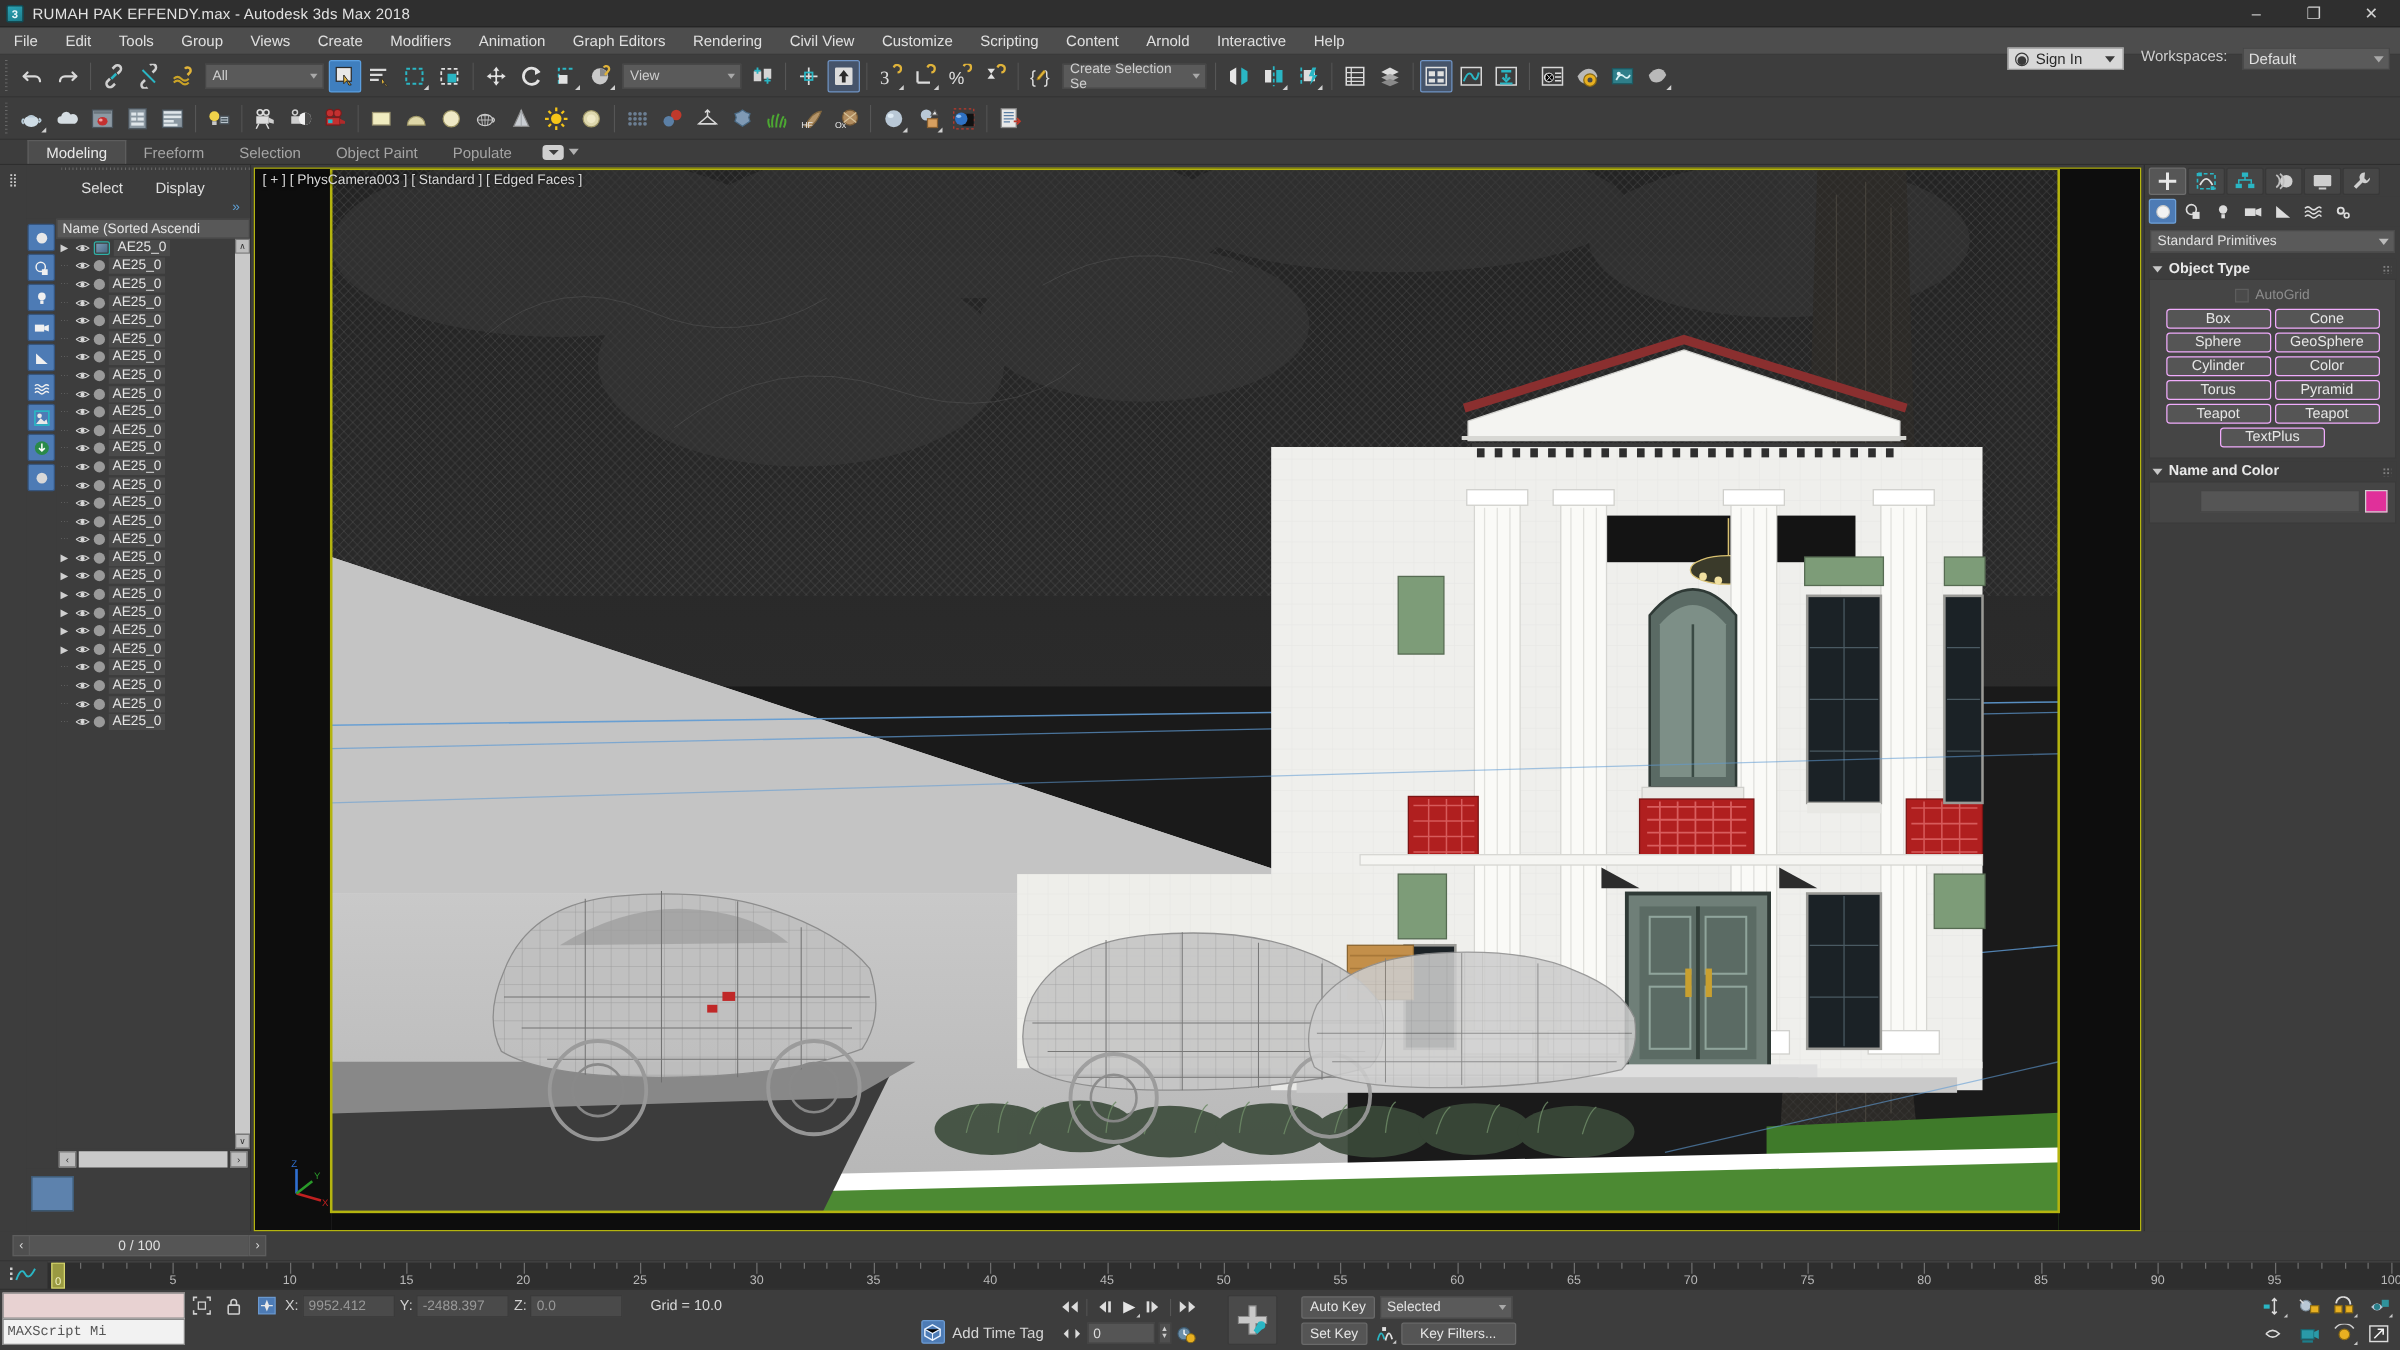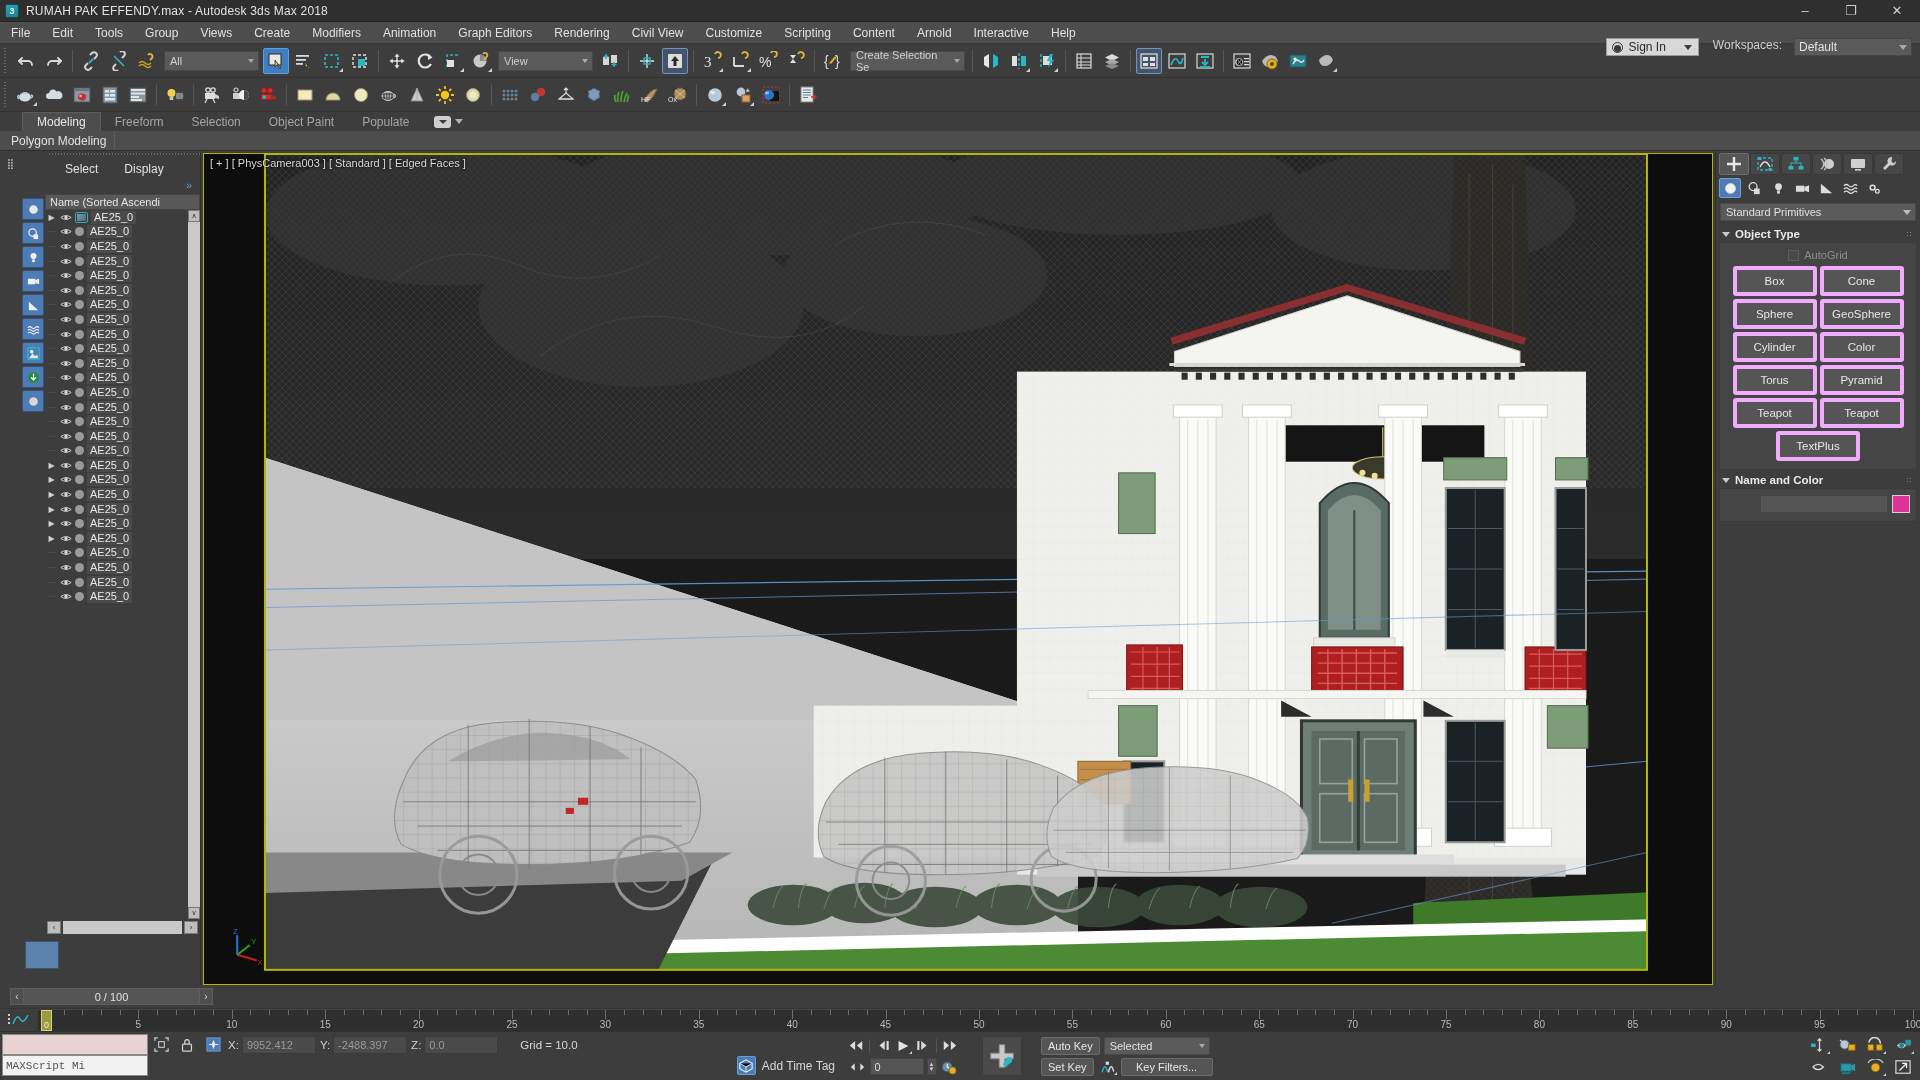--- a/index.html
+++ b/index.html
@@ -140,21 +140,21 @@
   .cp-combo .tri{position:absolute;right:4px;width:0;height:0;border-left:4px solid transparent;border-right:4px solid transparent;border-top:5px solid #bbb}
   .rollout{margin:2px 3px 0 3px;background:#3d3d3d}
   .roll-head{height:16px;display:flex;align-items:center;gap:5px;font-size:11.5px;font-weight:bold;color:#e9e9e9;padding-left:3px;position:relative}
   .roll-head .tri{width:0;height:0;border-left:4px solid transparent;border-right:4px solid transparent;border-top:5px solid #c8c8c8}
   .roll-grip{position:absolute;right:4px;width:7px;height:7px;background:
       radial-gradient(#8f8f8f 40%,transparent 41%) 0 0/3px 3px;opacity:.8}
   .roll-body{background:#454545;border:1px solid #3a3a3a;padding:6px 4px 8px;}
   .autogrid{display:flex;align-items:center;justify-content:center;gap:5px;font-size:11px;color:#8d8d8d;margin-bottom:5px}
   .chk{width:11px;height:11px;background:#4a4a4a;border:1px solid #5d5d5d}
   .btngrid{display:flex;flex-wrap:wrap;gap:3px;justify-content:center}
-  .objbtn{width:84px;height:30px;background:#555;border:4px solid #f0abfc;border-radius:3px;display:flex;align-items:center;justify-content:center;font-size:11.5px;color:#e6e6e6}
+  .objbtn{width:84px;height:16px;background:#555;border:1px solid #f0abfc;border-radius:3px;display:flex;align-items:center;justify-content:center;font-size:11.5px;color:#e6e6e6}
   .ncrow{display:flex;align-items:center;justify-content:flex-end;gap:4px;padding:4px 6px 2px}
   .ncfield{width:128px;height:18px;background:#555;border:1px solid #444}
   .ncswatch{width:18px;height:18px;background:#e0309a;border:1px solid #cfcfcf}
 
   
   .timeslider{height:23px;background:#3d3d3d;display:flex;align-items:center;flex:none;padding-left:10px}
   .ts-box{display:flex;align-items:center;height:17px}
   .ts-arrow{width:14px;height:17px;background:#4f4f4f;border:1px solid #5d5d5d;display:flex;align-items:center;justify-content:center;font-size:10px;color:#d8d8d8}
   .ts-val{width:175px;height:17px;background:#555;border-top:1px solid #5d5d5d;border-bottom:1px solid #5d5d5d;display:flex;align-items:center;justify-content:center;font-size:11px;color:#e0e0e0}
   .trackbar{height:23px;background:#3d3d3d;display:flex;align-items:stretch;flex:none;border-top:1px solid #353535}
@@ -724,23 +724,20 @@
     <div class="ribbon-tabs">
       <div class="rtab sel">Modeling</div>
       <div class="rtab">Freeform</div>
       <div class="rtab">Selection</div>
       <div class="rtab">Object Paint</div>
       <div class="rtab">Populate</div>
       <div class="mini-dd">
         <span class="pill"></span>
         <span style="width:0;height:0;border-left:4px solid transparent;border-right:4px solid transparent;border-top:5px solid #b0b0b0"></span>
       </div>
-    </div>
-    <div class="ribbon-sub">
-      <div class="rpanel">Polygon Modeling</div>
     </div>
   </div>
 
   <div class="main">
 
     <div class="leftdock">
       <div class="ldbtn">⣿</div>
     </div>
 
     <div class="explorer">

